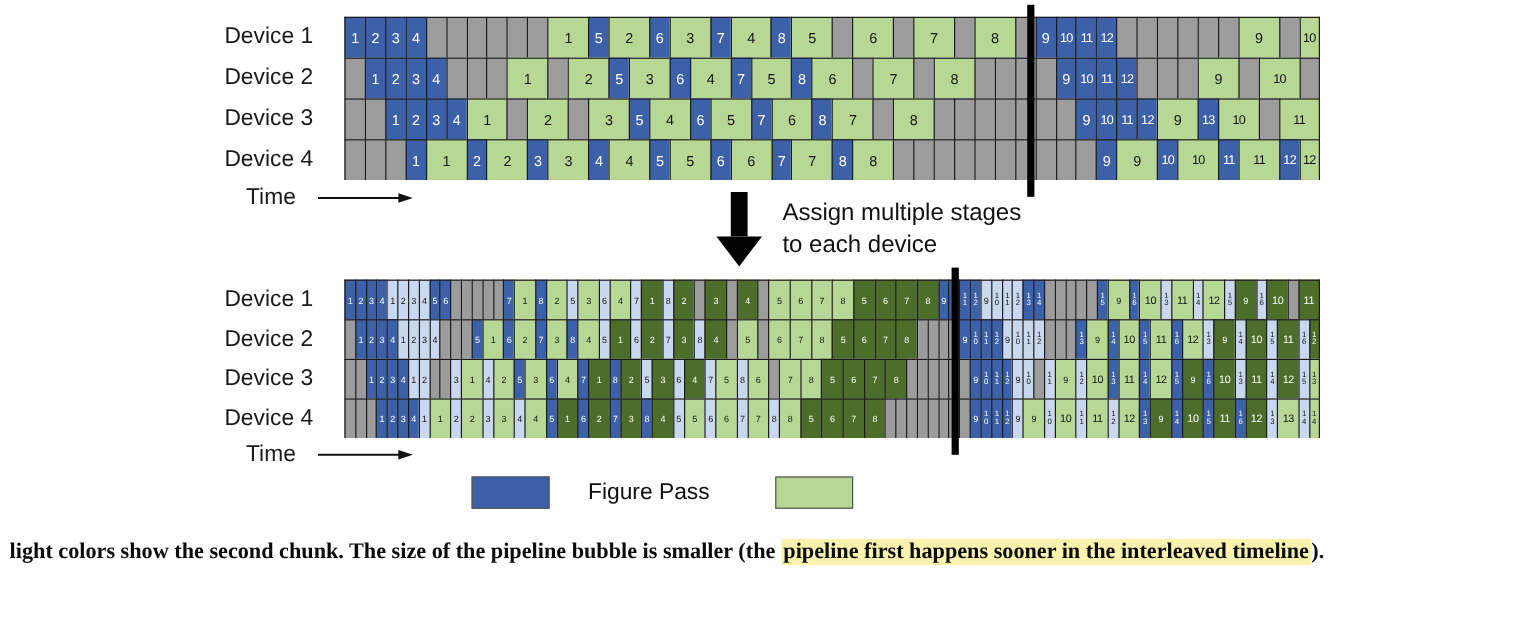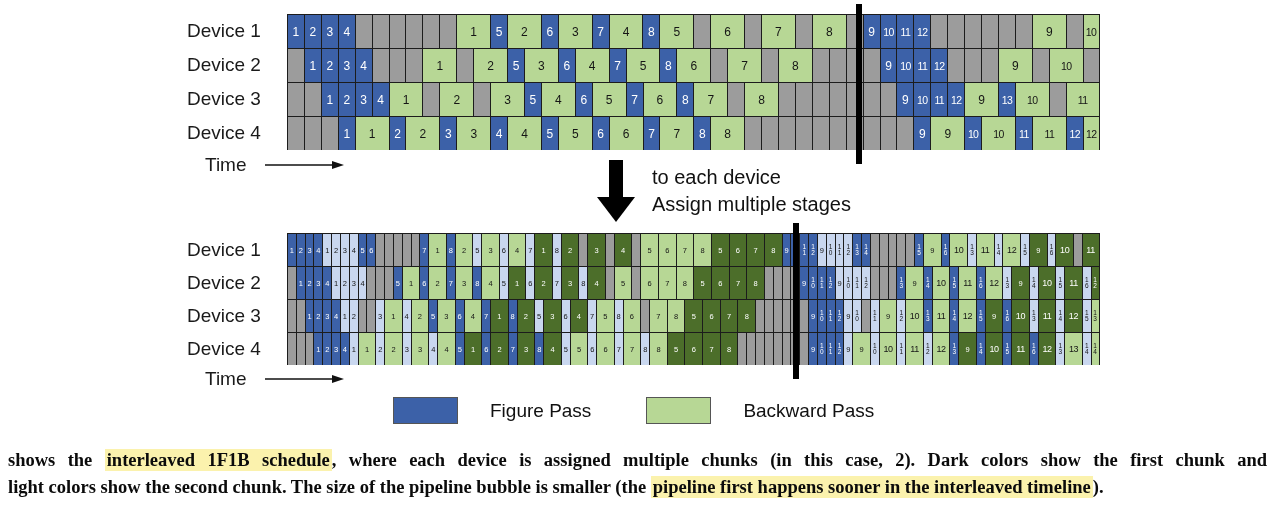--- a/index.html
+++ b/index.html
@@ -225,22 +225,22 @@
       <line x1="2" y1="7" x2="70" y2="7" stroke="#111" stroke-width="1.6"></line>
       <path d="M69 3 L81 7 L69 11 Z" fill="#111"></path>
     </svg>
   </div>
 
   <svg style="position:absolute;left:596px;top:160px;" width="40" height="64">
     <rect x="13" y="0" width="14" height="37" fill="#000"></rect>
     <path d="M1 37 H39 L20 62 Z" fill="#000"></path>
   </svg>
   <div class="annot-text" style="left:652px;top:164px;">
+    <div>Assign multiple stages</div>
     <div>to each device</div>
-    <div>Assign multiple stages</div>
   </div>
 
   <div id="bottom-chart" class="chart" style="left: 187px; top: 233px; position: absolute;">
       <div class="srow" style="height: 33px;">
         <div class="dlabel" style="width: 100px;">Device 1</div>
         <div class="cells">
           <div class="cell c-f1" style="width: 1.087%;">1</div>
           <div class="cell c-f1" style="width: 1.087%;">2</div>
           <div class="cell c-f1" style="width: 1.087%;">3</div>
           <div class="cell c-f1" style="width: 1.087%;">4</div>
@@ -818,21 +818,19 @@
     <svg width="84" height="14">
       <line x1="2" y1="7" x2="70" y2="7" stroke="#111" stroke-width="1.6"></line>
       <path d="M69 3 L81 7 L69 11 Z" fill="#111"></path>
     </svg>
   </div>
 
   <div id="legend" style="left:393px;top:397px;">
     <div class="sw sw-f"></div>
     <div class="lg-label">Figure Pass</div>
     <div class="sw sw-b"></div>
-    <div class="lg-label">Backward Pass</div>
   </div>
 
   <div id="caption">
-      <div class="cap-line just"><span>shows the </span><span class="hl">interleaved 1F1B schedule</span><span>, where each device is assigned multiple chunks (in this case, 2). Dark colors show the first chunk and</span></div>
       <div class="cap-line"><span>light colors show the second chunk. The size of the pipeline bubble is smaller (the </span><span class="hl">pipeline first happens sooner in the interleaved timeline</span><span>).</span></div>
     </div>
 
 </div>
 
 </body></html>

